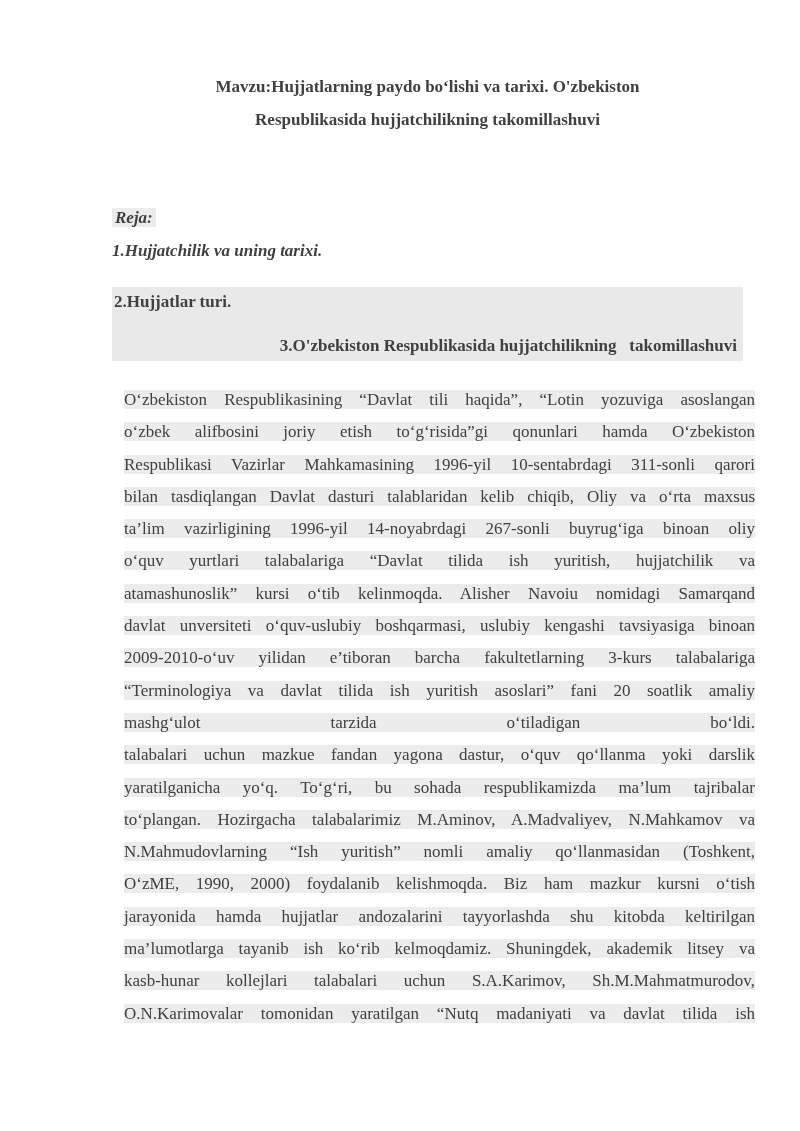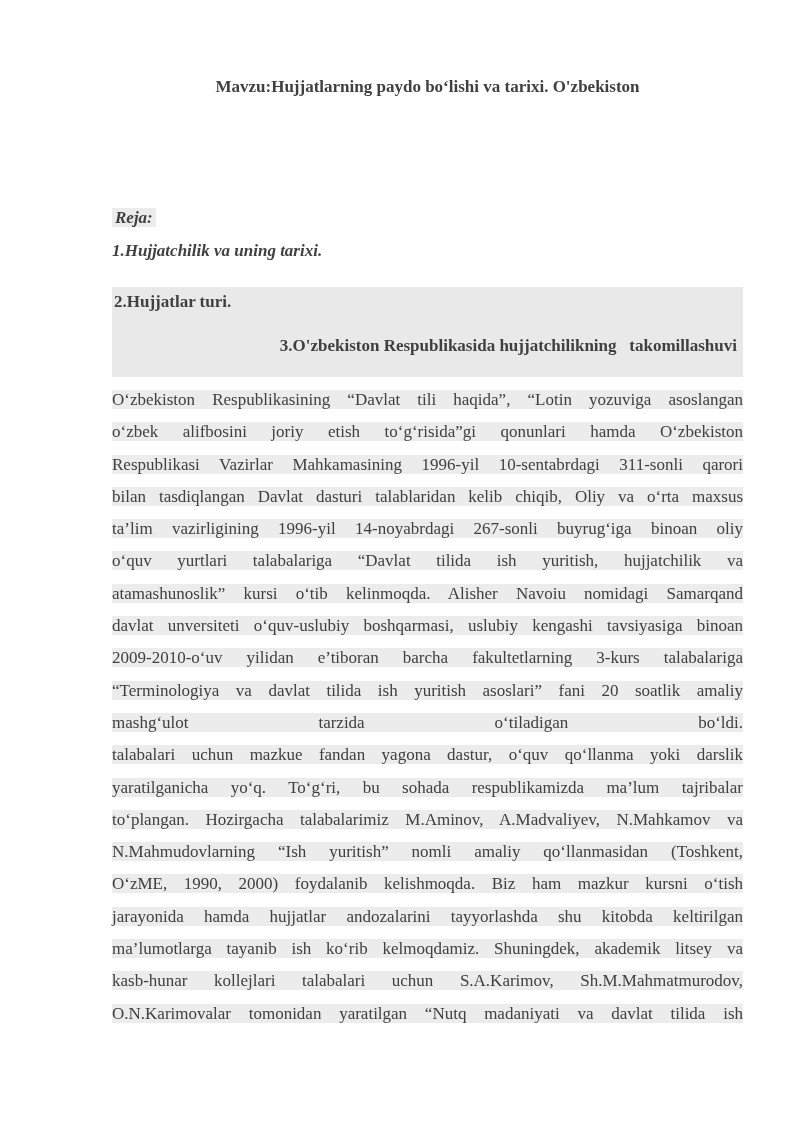--- a/index.html
+++ b/index.html
@@ -19,43 +19,44 @@
     text-align:center; font-weight:bold; font-size:17px; line-height:32.5px;
   }
   .plan-head {
     position:absolute; top:202px; left:0; width:100%;
     text-align:left; font-weight:bold; font-size:17px; line-height:32.5px;font-style:italic;
   }
   .hl-word { background:#ececec; padding:0 3px; }
   .plan-block {
     position:absolute; top:287px; left:0; width:631px; box-sizing:border-box;
     background:#e9e9e9;
-    padding:4px 6px 20px 2px;
+    padding:4px 6px 4px 2px;
     font-weight:bold; font-size:17px;
   }
   .plan-item-2 { line-height:22px; margin-bottom:22px; }
   .plan-item-3 { line-height:22px;text-align:right; }
   .body-text {
-    position:absolute; top:384px; left:0; width:631px;
+    position:absolute; top:384px; left:12px; width:631px;
   }
   .bline {
     font-size:17px; line-height:32.3px;
     text-align:justify; text-align-last:justify;
     white-space:normal;
   }
   .hl { background:#ececec; }
 </style>
 </head>
 <body>
 
 <div class="page">
   <div class="content">
 
     <div class="doc-title">
       <div>Mavzu:Hujjatlarning paydo bo‘lishi va tarixi. O'zbekiston</div>
+      <div>Respublikasida hujjatchilikning takomillashuvi</div>
     </div>
 
     <div class="plan-head">
       <div><span class="hl-word">Reja:</span></div>
       <div>1.Hujjatchilik va uning tarixi.</div>
     </div>
 
     <div class="plan-block">
       <div class="plan-item-2">2.Hujjatlar turi.</div>
       <div class="plan-item-3">3.O'zbekiston Respublikasida hujjatchilikning&nbsp;&nbsp; takomillashuvi</div>

